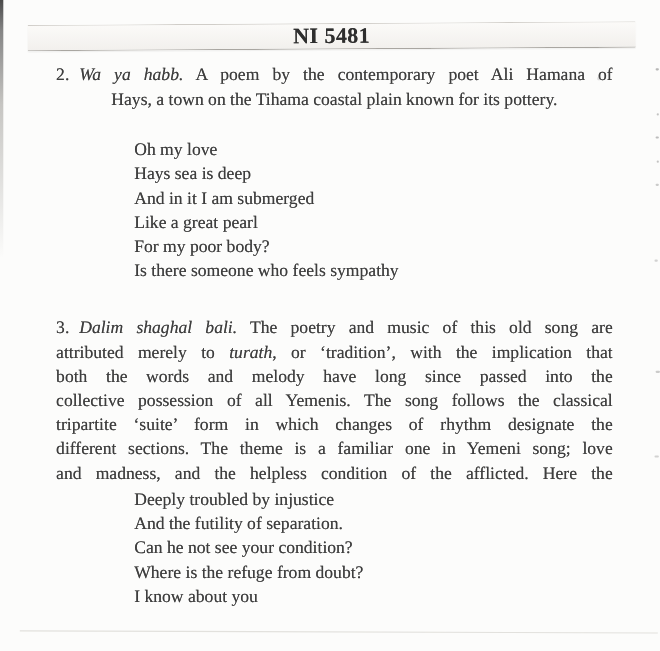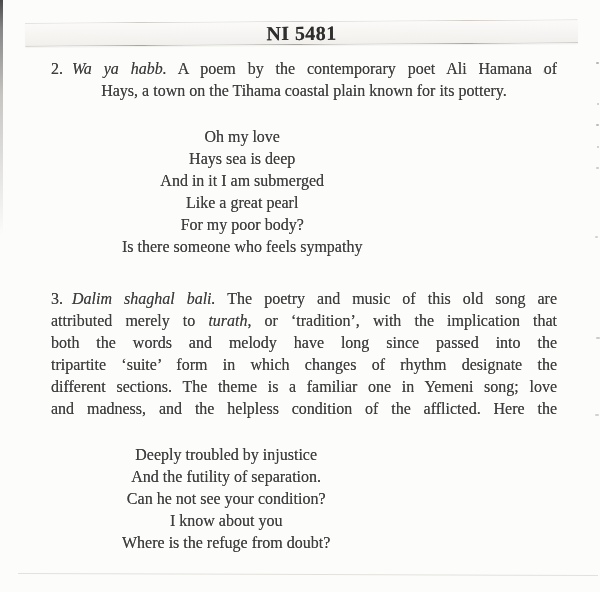--- a/index.html
+++ b/index.html
@@ -78,21 +78,21 @@
   }
   .num { margin-right: 9px; }
   .ital { font-style: italic; }
 
   .poem {
     position: absolute;
     left: 122px;
     font-size: 16px;
     line-height: 22px;
   }
-  .poem-line { height: 22px; white-space: nowrap; text-align: center; }
+  .poem-line { height: 22px; white-space: nowrap; }
 </style>
 </head>
 <body>
 
 <div class="page">
 
   <div class="scan-left-edge"></div>
 
   <div class="band">
     <span class="catalog">NI 5481</span>
@@ -109,31 +109,32 @@
     <div class="poem-line">And in it I am submerged</div>
     <div class="poem-line">Like a great pearl</div>
     <div class="poem-line">For my poor body?</div>
     <div class="poem-line">Is there someone who feels sympathy</div>
   </div>
 
   <div class="textblock" style="top:288px">
     <div class="jline"><span class="num">3.</span><i class="ital">Dalim shaghal bali.</i> <span>The poetry and music of this old song are</span></div>
     <div class="jline"><span>attributed merely to </span><i class="ital">turath</i><span>, or ‘tradition’, with the implication that</span></div>
     <div class="jline">both the words and melody have long since passed into the</div>
+    <div class="jline">collective possession of all Yemenis. The song follows the classical</div>
     <div class="jline">tripartite ‘suite’ form in which changes of rhythm designate the</div>
     <div class="jline">different sections. The theme is a familiar one in Yemeni song; love</div>
     <div class="jline">and madness, and the helpless condition of the afflicted. Here the</div>
   </div>
 
   <div class="poem" style="top:444px">
     <div class="poem-line">Deeply troubled by injustice</div>
     <div class="poem-line">And the futility of separation.</div>
     <div class="poem-line">Can he not see your condition?</div>
+    <div class="poem-line">Where is the refuge from doubt?</div>
     <div class="poem-line">I know about you</div>
-    <div class="poem-line">Where is the refuge from doubt?</div>
   </div>
 
   <div class="bottom-rule"></div>
 
   <div>
     <div class="speck" style="left:596px;top:62px;width:3px;height:2px;opacity:.5"></div>
     <div class="speck" style="left:597px;top:103px;width:2px;height:2px;opacity:.4"></div>
     <div class="speck" style="left:596px;top:124px;width:3px;height:2px;opacity:.45"></div>
     <div class="speck" style="left:597px;top:146px;width:2px;height:2px;opacity:.4"></div>
     <div class="speck" style="left:596px;top:167px;width:3px;height:2px;opacity:.35"></div>

